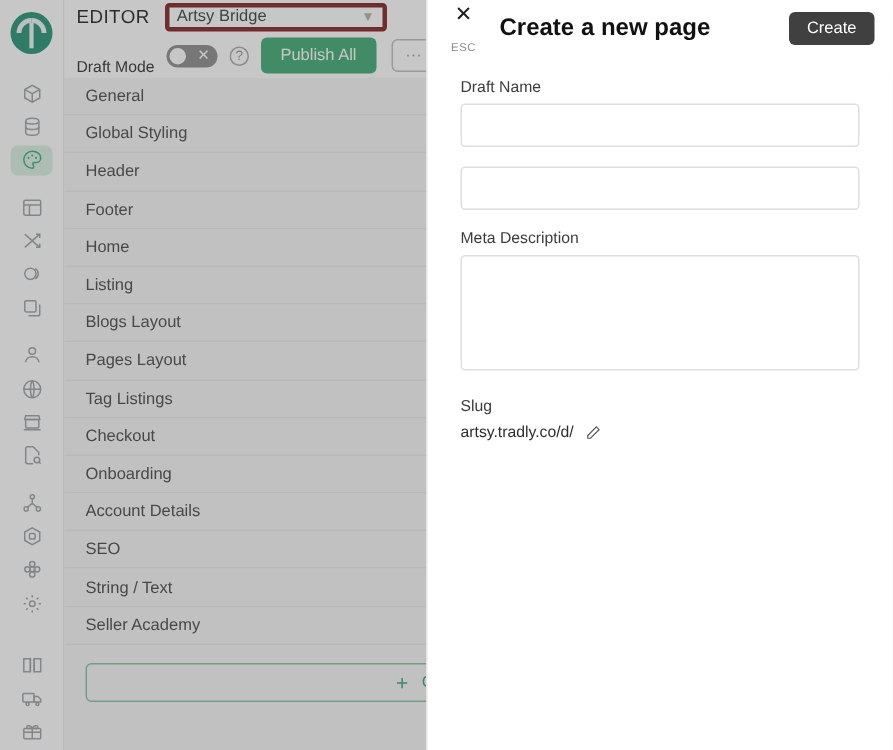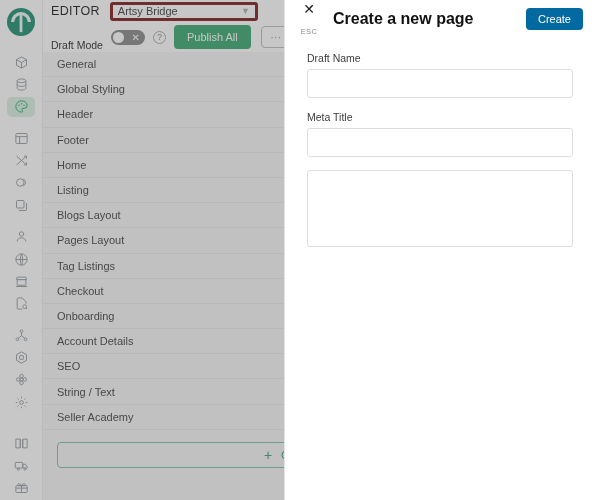--- a/index.html
+++ b/index.html
@@ -140,21 +140,21 @@
     width: 24px; display: flex; flex-direction: column; align-items: center;
     color: #1d1d1d;
   }
   .close-box .x { font-size: 14px; line-height: 13px; }
   .close-box .esc { font-size: 7.5px; color: #8a8a8a; letter-spacing: .4px; margin-top: 11px; }
   .panel-title {
     flex: 1; font-size: 16px; font-weight: bold; color: #111111;
   }
   .btn-panel-create {
     height: 22px; padding: 0 12px; border-radius: 4px;
-    background: #0369a1; color: #ffffff; font-size: 11px;
+    background: #404040; color: #ffffff; font-size: 11px;
     display: flex; align-items: center;
   }
 
   .panel-body { padding: 18px 22px 0 22px; flex: 1; }
   .field-label {
     font-size: 10.5px; color: #3c3c3c; margin-bottom: 5px;
   }
   .field-input {
     width: 100%; height: 29px; border: 1px solid #dedede; border-radius: 3px;
     background: #fff; margin-bottom: 13px;
@@ -458,22 +458,31 @@
       </div>
       <div class="panel-title">Create a new page</div>
       <div class="btn-panel-create">Create</div>
     </div>
 
     <div class="panel-body">
 
       <div class="field-label">Draft Name</div>
       <input class="field-input" type="text" placeholder="" style="">
 
-      <div class="field-label">Meta Title</div>
       <input class="field-input" type="text" placeholder="" style="">
 
+      <div class="field-label">Meta Description</div>
       <textarea class="field-textarea" placeholder="" style=""></textarea>
 
+      <div class="field-label">Slug</div>
+      <div class="slug-row">
+        <span class="slug-value">artsy.tradly.co/d/</span>
+        <span class="slug-edit">
+          <svg viewBox="0 0 24 24" fill="none" stroke="currentColor" stroke-width="1.7">
+              <path d="M16.5 3.5l4 4L8 20H4v-4z"></path>
+            </svg>
+        </span>
+      </div>
 
     </div>
   </div>
 
 </div>
 
 </body></html>

